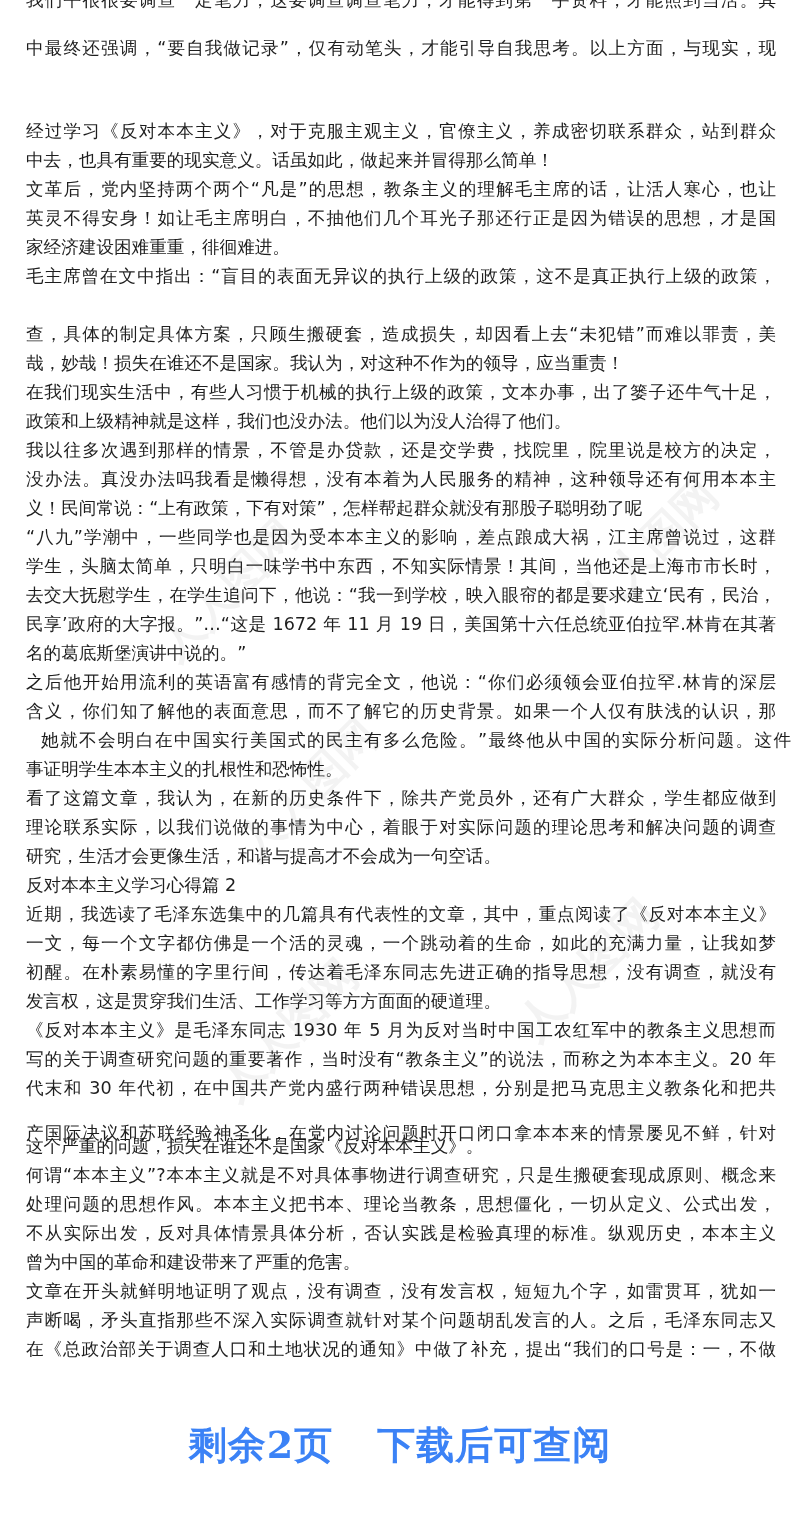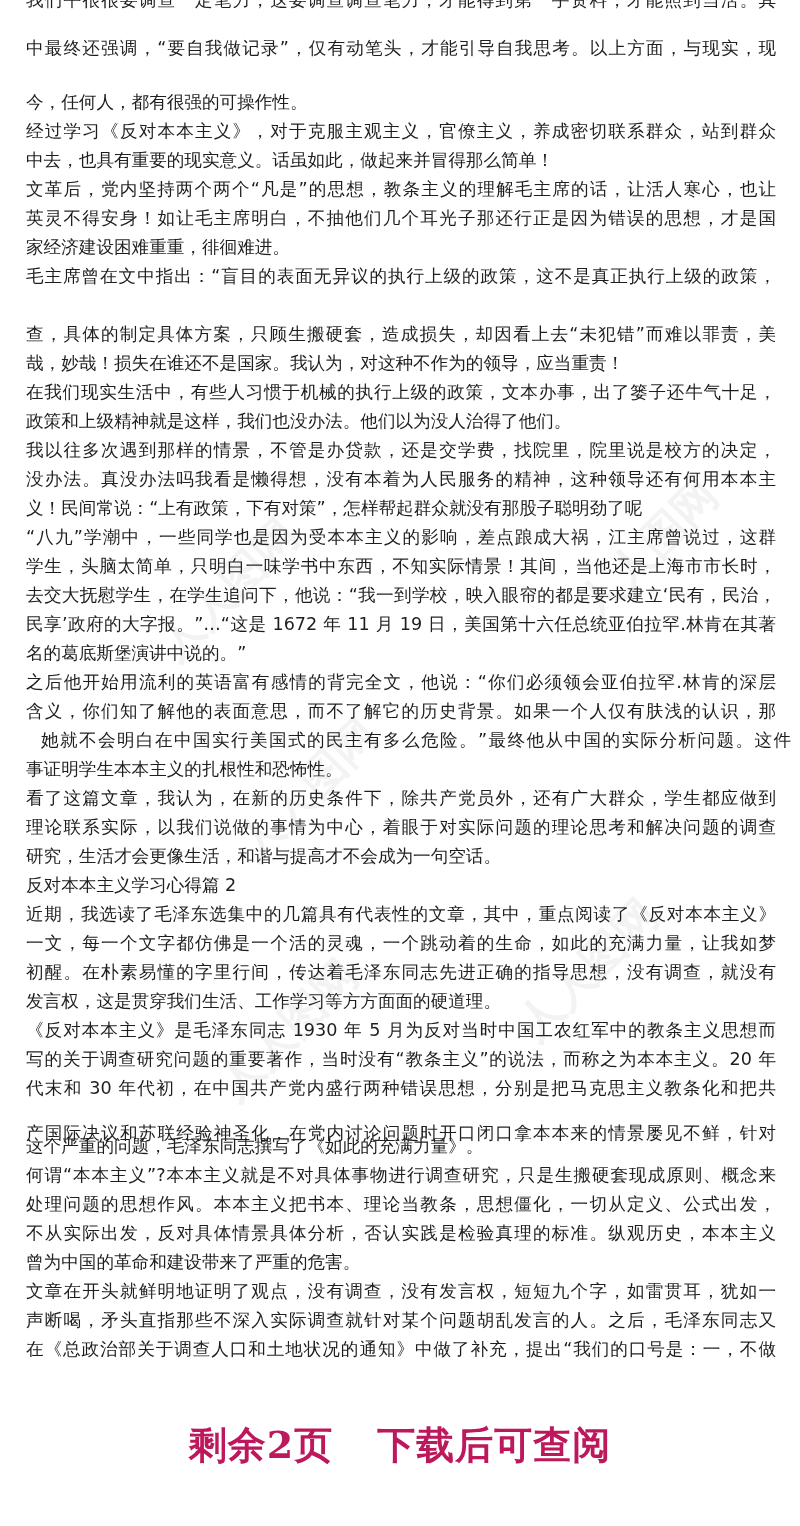--- a/index.html
+++ b/index.html
@@ -17,37 +17,36 @@
   }
   .line.last { text-align-last: left; }
   .watermark {
     position: absolute; color: rgba(190,190,190,0.18);
     font-size: 44px; font-weight: bold; transform: rotate(-45deg);
     pointer-events: none; white-space: nowrap;
   }
   .more-banner {
     position: absolute; left: 0; top: 1420px; width: 800px; text-align: center;
     font-family: "DejaVu Serif", "Liberation Serif", serif;
-    font-weight: bold; font-size: 38px; color: #be185d; letter-spacing: 1px;
+    font-weight: bold; font-size: 38px; color: #3b82f6; letter-spacing: 1px;
   }
   .more-banner span { display: inline-block; }
   .more-banner .gap { width: 44px; }
 </style>
 </head>
 <body>
 
 <div class="page" id="page">
     <div class="watermark" style="left: 140px; top: 560px;">人人图网</div>
     <div class="watermark" style="left: 560px; top: 520px;">人人图网</div>
     <div class="watermark" style="left: 220px; top: 760px;">人人图网</div>
     <div class="watermark" style="left: 500px; top: 940px;">人人图网</div>
     <div class="watermark" style="left: 200px; top: 1000px;">人人图网</div>
     <div class="line" style="top: -14px;">我们平很很要调查一定笔力，这要调查调查笔力，才能得到第一手资料，才能照到当活。其</div>
     <div class="line" style="top: 34px;">中最终还强调，“要自我做记录”，仅有动笔头，才能引导自我思考。以上方面，与现实，现</div>
-    <div class="line last" style="top: 88px;">今，任何人，都有很强的可操作性。</div>
     <div class="line" style="top: 117px;">经过学习《反对本本主义》，对于克服主观主义，官僚主义，养成密切联系群众，站到群众</div>
     <div class="line last" style="top: 146px;">中去，也具有重要的现实意义。话虽如此，做起来并冒得那么简单！</div>
     <div class="line" style="top: 175px;">文革后，党内坚持两个两个“凡是”的思想，教条主义的理解毛主席的话，让活人寒心，也让</div>
     <div class="line" style="top: 204px;">英灵不得安身！如让毛主席明白，不抽他们几个耳光子那还行正是因为错误的思想，才是国</div>
     <div class="line last" style="top: 233px;">家经济建设困难重重，徘徊难进。</div>
     <div class="line" style="top: 262px;">毛主席曾在文中指出：“盲目的表面无异议的执行上级的政策，这不是真正执行上级的政策，</div>
     <div class="line" style="top: 320px;">查，具体的制定具体方案，只顾生搬硬套，造成损失，却因看上去“未犯错”而难以罪责，美</div>
     <div class="line last" style="top: 349px;">哉，妙哉！损失在谁还不是国家。我认为，对这种不作为的领导，应当重责！</div>
     <div class="line last" style="top: 407px;">政策和上级精神就是这样，我们也没办法。他们以为没人治得了他们。</div>
     <div class="line" style="top: 378px;">在我们现实生活中，有些人习惯于机械的执行上级的政策，文本办事，出了篓子还牛气十足，</div>
@@ -68,21 +67,21 @@
     <div class="line last" style="top: 842px;">研究，生活才会更像生活，和谐与提高才不会成为一句空话。</div>
     <div class="line last" style="top: 871px;">反对本本主义学习心得篇 2</div>
     <div class="line" style="top: 900px;">近期，我选读了毛泽东选集中的几篇具有代表性的文章，其中，重点阅读了《反对本本主义》</div>
     <div class="line" style="top: 929px;">一文，每一个文字都仿佛是一个活的灵魂，一个跳动着的生命，如此的充满力量，让我如梦</div>
     <div class="line" style="top: 958px;">初醒。在朴素易懂的字里行间，传达着毛泽东同志先进正确的指导思想，没有调查，就没有</div>
     <div class="line last" style="top: 987px;">发言权，这是贯穿我们生活、工作学习等方方面面的硬道理。</div>
     <div class="line" style="top: 1016px;">《反对本本主义》是毛泽东同志 1930 年 5 月为反对当时中国工农红军中的教条主义思想而</div>
     <div class="line" style="top: 1045px;">写的关于调查研究问题的重要著作，当时没有“教条主义”的说法，而称之为本本主义。20 年</div>
     <div class="line" style="top: 1074px;">代末和 30 年代初，在中国共产党内盛行两种错误思想，分别是把马克思主义教条化和把共</div>
     <div class="line" style="top: 1103px; margin-top: 16px;">产国际决议和苏联经验神圣化，在党内讨论问题时开口闭口拿本本来的情景屡见不鲜，针对</div>
-    <div class="line last" style="top: 1132px;">这个严重的问题，毛泽东同志撰写了《如此的充满力量》。</div>
+    <div class="line last" style="top: 1132px;">这个严重的问题，损失在谁还不是国家《反对本本主义》。</div>
     <div class="line" style="top: 1161px;">何谓“本本主义”?本本主义就是不对具体事物进行调查研究，只是生搬硬套现成原则、概念来</div>
     <div class="line" style="top: 1190px;">处理问题的思想作风。本本主义把书本、理论当教条，思想僵化，一切从定义、公式出发，</div>
     <div class="line" style="top: 1219px;">不从实际出发，反对具体情景具体分析，否认实践是检验真理的标准。纵观历史，本本主义</div>
     <div class="line last" style="top: 1248px;">曾为中国的革命和建设带来了严重的危害。</div>
     <div class="line" style="top: 1277px;">文章在开头就鲜明地证明了观点，没有调查，没有发言权，短短九个字，如雷贯耳，犹如一</div>
     <div class="line" style="top: 1306px;">声断喝，矛头直指那些不深入实际调查就针对某个问题胡乱发言的人。之后，毛泽东同志又</div>
     <div class="line" style="top: 1335px;">在《总政治部关于调查人口和土地状况的通知》中做了补充，提出“我们的口号是：一，不做</div>
   </div>
 
 <div class="more-banner">

